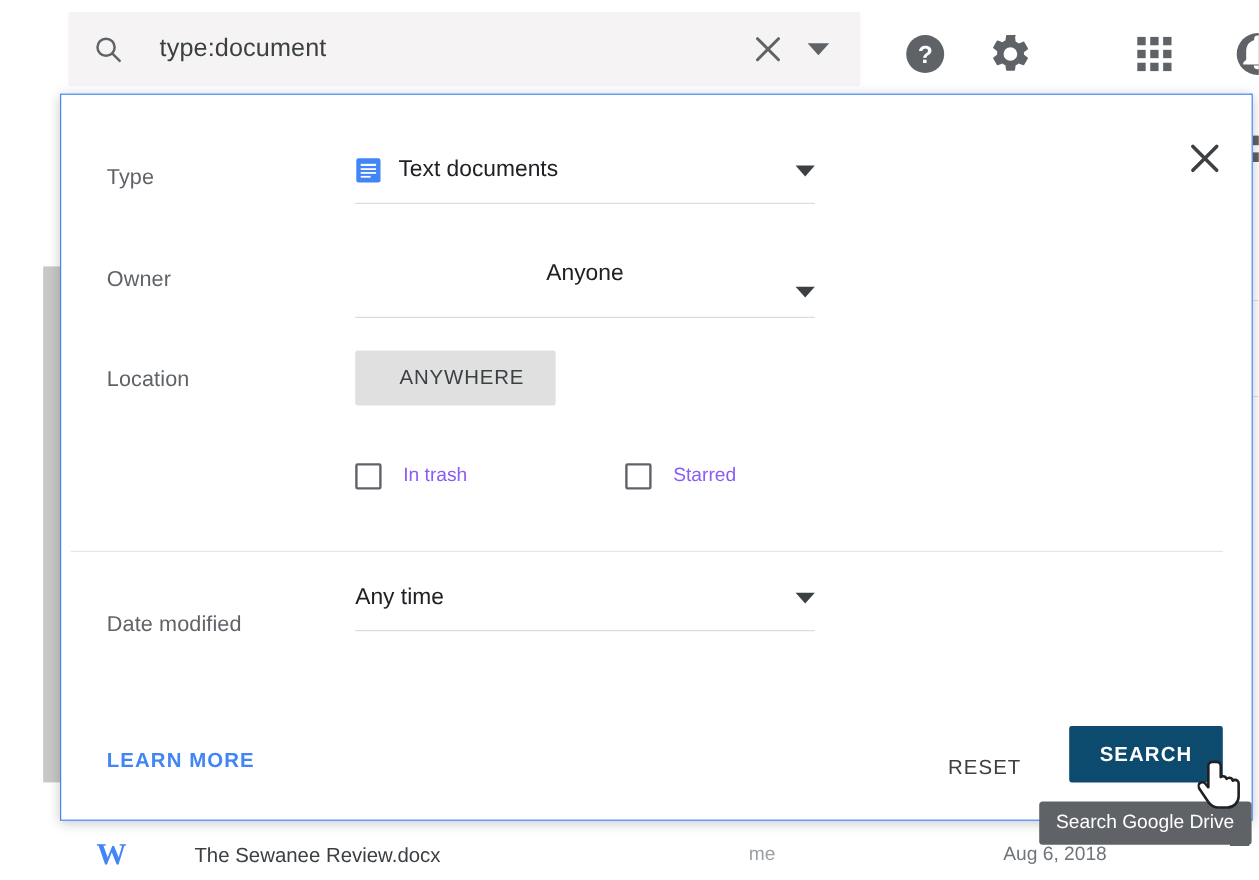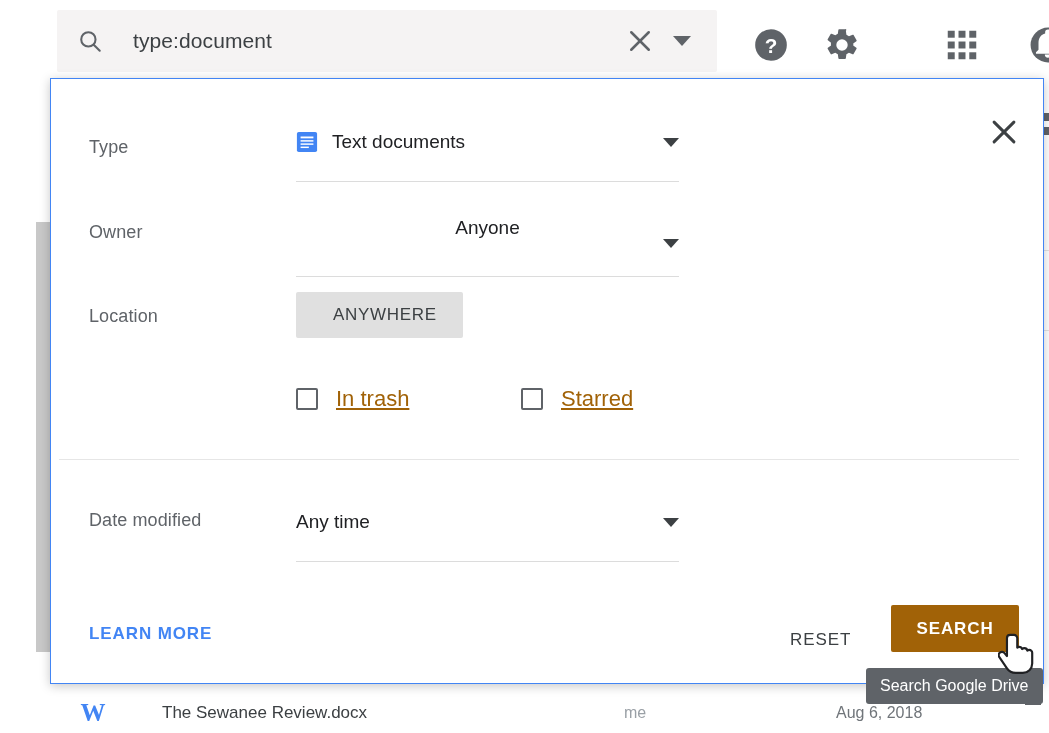--- a/index.html
+++ b/index.html
@@ -90,21 +90,21 @@
     width: 34px; height: 34px; cursor: pointer;
   }
   .lbl {
     position: absolute; font-size: 18px; color: #5f6368; letter-spacing: .1px;
   }
 
   .select {
     position: absolute; left: 245px; width: 383px;
     border-bottom: 1px solid #dcdcdc;
     display: flex; align-items: center; cursor: pointer;
-    padding-bottom: 28px;
+    padding-bottom: 16px;
   }
   .select .val { font-size: 19px; color: #202124; }
   .select .arrow {
     margin-left: auto;
     width: 0; height: 0;
     border-left: 8px solid transparent; border-right: 8px solid transparent;
     border-top: 9px solid #3c4043;
   }
   .doc-icon { width: 22px; height: 22px; margin-right: 14px; flex: 0 0 auto; }
 
@@ -115,21 +115,21 @@
     font-size: 17px; color: #3c4043; letter-spacing: .7px;
     font-family: "Liberation Sans", sans-serif;
     cursor: pointer; border-radius: 2px;
   }
 
   .cbox-wrap { position: absolute; display: flex; align-items: center; cursor: pointer; }
   .cbox {
     width: 22px; height: 22px;
     border: 2px solid #5f6368; border-radius: 2px; background: #fff;
   }
-  .cbox-lbl { margin-left: 18px; font-size: 22px; color: #a16207; text-decoration: underline; }
+  .cbox-lbl { margin-left: 18px; font-size: 16px; color: #8b5cf6; }
 
   .divider {
     position: absolute; left: 8px; top: 380px; width: 960px; height: 1px; background: #e6e6e6;
   }
 
   .actions { position: absolute; left: 0; top: 525px; width: 100%; height: 80px; }
   .learn-more {
     position: absolute; left: 38px; top: 20px;
     font-size: 17px; color: #4285f4; letter-spacing: .9px; font-weight: 700;
     cursor: pointer; background: none; border: none;
@@ -138,21 +138,21 @@
   .reset-btn {
     position: absolute; left: 727px; top: 18px;
     font-size: 17px; color: #3c4043; letter-spacing: .9px; font-weight: 400;
     cursor: pointer; background: none; border: none; padding: 8px 12px;
     font-family: "Liberation Sans", sans-serif;
     text-align: right;
   }
   .search-btn {
     position: absolute; left: 840px; top: 1px;
     width: 128px; height: 47px;
-    background: #a16207; color: #ffffff;
+    background: #0c4a6e; color: #ffffff;
     border: none; border-radius: 2px;
     font-size: 17px; letter-spacing: .9px; font-weight: 700;
     cursor: pointer;
     font-family: "Liberation Sans", sans-serif;
   }
 
   .tooltip {
     position: absolute; left: 866px; top: 668px;
     background: #5f6368; color: #ffffff;
     padding: 9px 14px; border-radius: 3px;
@@ -262,21 +262,21 @@
       <span class="cbox-lbl">In trash</span>
     </div>
     <div class="cbox-wrap" style="left:470px; top:307px;">
       <span class="cbox"></span>
       <span class="cbox-lbl">Starred</span>
     </div>
 
     <div class="divider"></div>
 
     <div class="lbl" style="left:38px; top:431px;">Date modified</div>
-    <div class="select" style="top:432px;">
+    <div class="select" style="top:408px;">
       <span class="val">Any time</span>
       <span class="arrow"></span>
     </div>
 
     <div class="actions">
       <button class="learn-more">LEARN MORE</button>
       <button class="reset-btn">RESET</button>
       <button class="search-btn">SEARCH</button>
     </div>
   </div>

